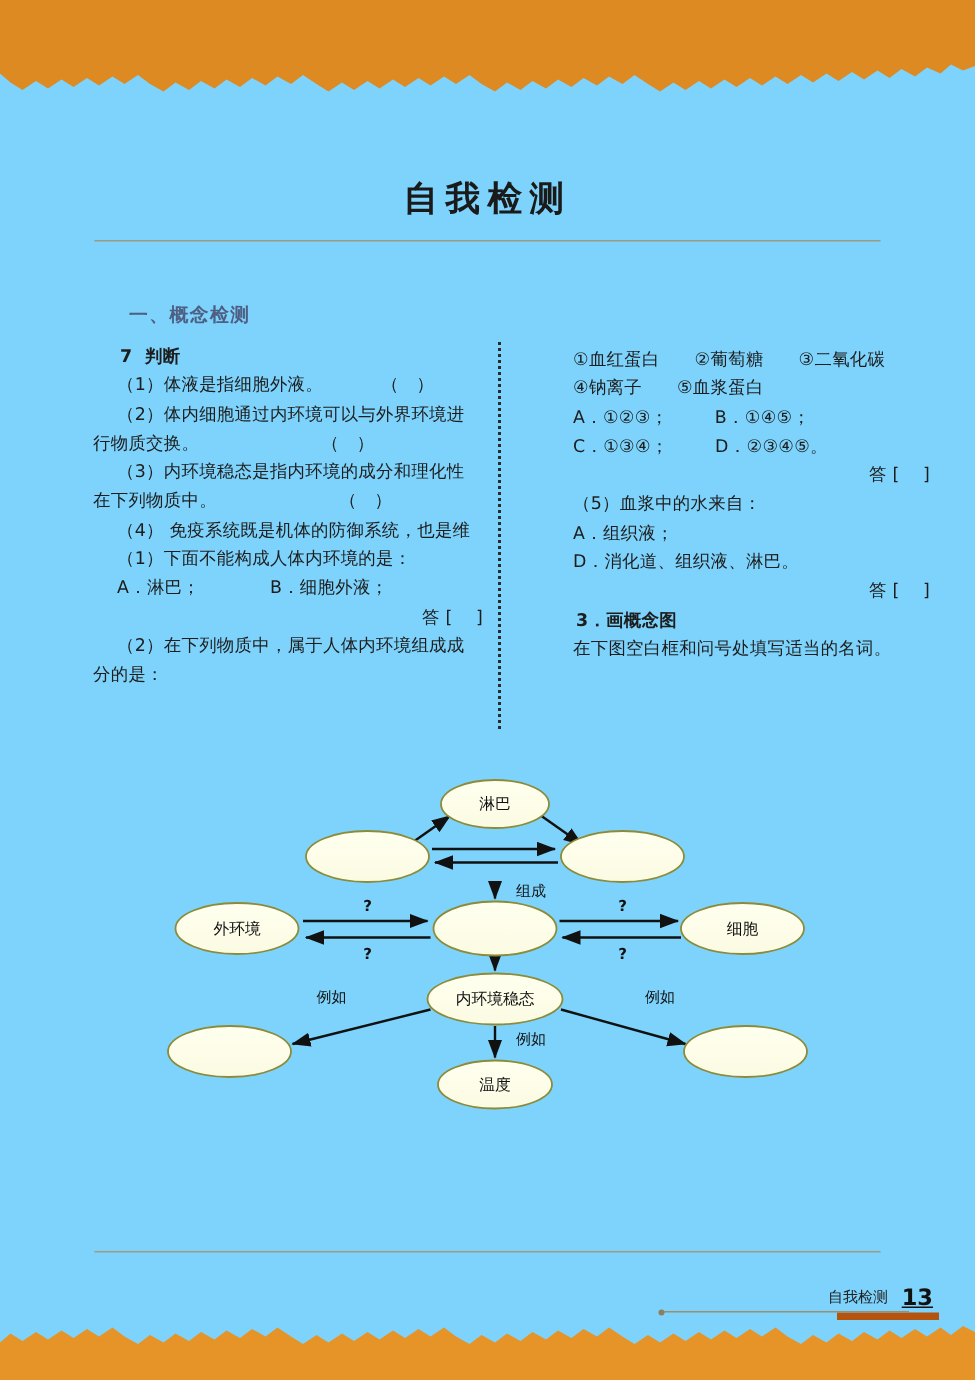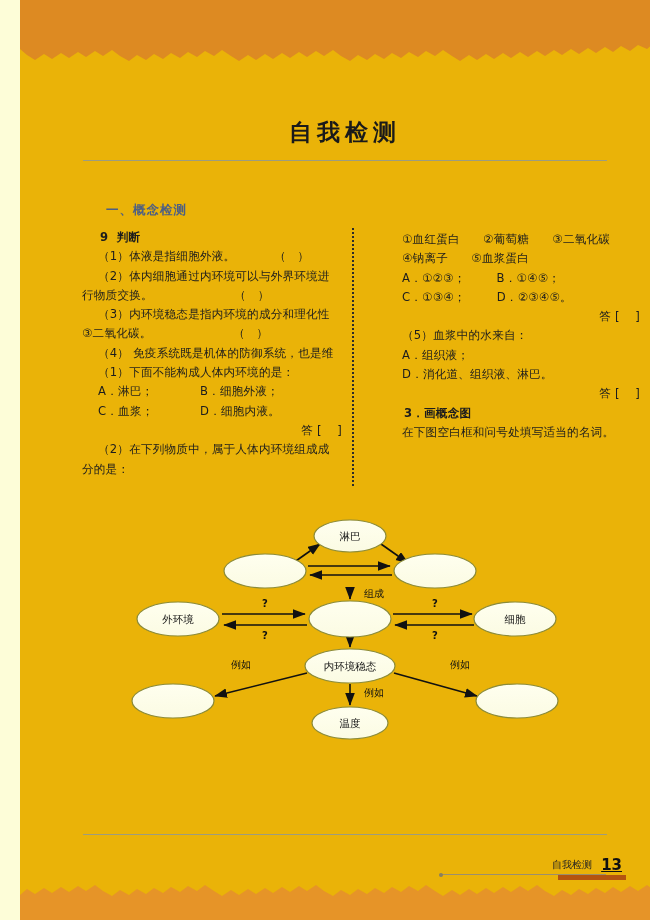--- a/index.html
+++ b/index.html
@@ -2,21 +2,21 @@
 <html><head>
 <meta charset="utf-8">
 <style>
   html,body{margin:0;padding:0;}
   body{
     width:650px;height:920px;overflow:hidden;
     background:#fdfdd8;
     font-family:"DejaVu Sans","Liberation Sans",sans-serif;
     position:relative;
   }
-  .page{position:absolute;inset:0;background:#eab308;margin-left:20px;}
+  .page{position:absolute;inset:0;background:#7dd3fc;}
 
   
   .band{position:absolute;left:0;width:650px;overflow:hidden;}
   .band-top{top:0;height:64px;}
   .band-bottom{bottom:0;height:48px;}
   .band svg{display:block;width:650px;height:100%;}
 
   
   .title{
     position:absolute;top:117px;left:0;width:650px;text-align:center;
@@ -108,30 +108,29 @@
                L32,59 L24,54 L15,60 L7,55 L0,49 Z" fill="#dd8a22"></path>
     </svg>
   </div>
 
   <div class="title">自我检测</div>
   <div class="rule-top"></div>
 
   <div class="sec-head">一、概念检测</div>
 
   <div class="col col-left">
-      <p class="bold ind2">9  判断</p>
+      <p class="bold ind2">7  判断</p>
       <p class="ind">（1）体液是指细胞外液。          （   ）</p>
       <p class="ind">（2）体内细胞通过内环境可以与外界环境进</p>
       <p class="">行物质交换。                     （   ）</p>
       <p class="ind">（3）内环境稳态是指内环境的成分和理化性</p>
-      <p class="">③二氧化碳。                     （   ）</p>
+      <p class="">在下列物质中。                     （   ）</p>
       <p class="ind">（4） 免疫系统既是机体的防御系统，也是维</p>
       <p class="ind">（1）下面不能构成人体内环境的是：</p>
       <p class="ind">A．淋巴；            B．细胞外液；</p>
-      <p class="ind">C．血浆；            D．细胞内液。</p>
       <p class="ans">答 [    ]</p>
       <p class="ind">（2）在下列物质中，属于人体内环境组成成</p>
       <p class="">分的是：</p>
     </div>
 
   <div class="divider"></div>
 
   <div class="col col-right">
       <p class="ind">①血红蛋白      ②葡萄糖      ③二氧化碳</p>
       <p class="ind">④钠离子      ⑤血浆蛋白</p>

